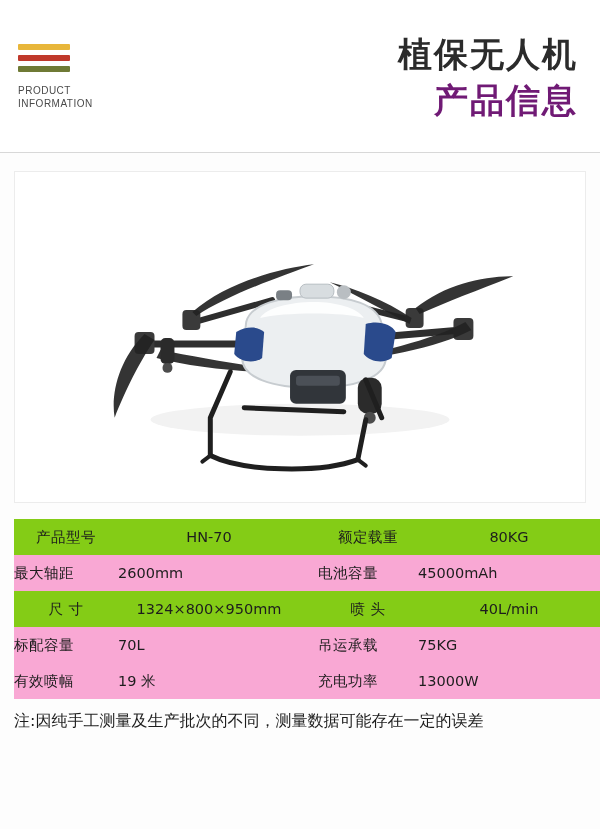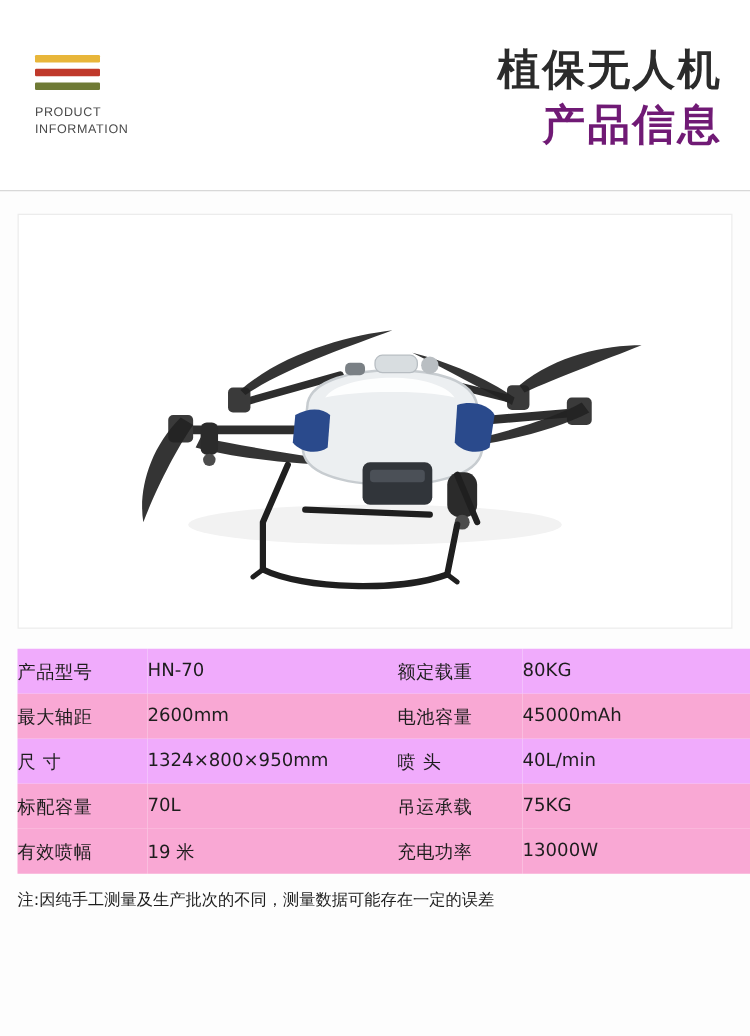--- a/index.html
+++ b/index.html
@@ -25,21 +25,21 @@
   
   .header {
     position: relative;
     height: 152px;
     background: #ffffff;
     border-bottom: 1px solid #d8d8d8;
   }
 
   .logo-block {
     position: absolute;
-    left: 28px;
+    left: 18px;
     top: 44px;
     width: 120px;
   }
   .logo-bars {
     width: 52px;
   }
   .logo-bar {
     height: 6px;
     margin-bottom: 5px;
     border-radius: 1px;
@@ -62,21 +62,21 @@
     right: 22px;
     top: 36px;
     text-align: right;
   }
   .header-title .line1 {
     font-size: 34px;
     line-height: 42px;
     font-weight: bold;
     color: #2b2b2b;
     letter-spacing: 2px;
-    font-family: Liberation Serif, serif;
+    font-family: Liberation Mono, monospace;
   }
   .header-title .line2 {
     font-size: 34px;
     line-height: 44px;
     font-weight: bold;
     color: #701a75;
     letter-spacing: 2px;
     font-family: "DejaVu Sans", sans-serif;
   }
 
@@ -104,42 +104,42 @@
     table-layout: fixed;
   }
   .spec-table td {
     height: 36px;
     font-size: 14.5px;
     color: #1d1d1d;
     font-family: "DejaVu Sans", sans-serif;
     vertical-align: middle;
     padding: 0;
   }
-  .spec-table tr.odd td { background: #f0abfc; }
+  .spec-table tr.odd td { background: #84cc16; text-align: center; }
   .spec-table tr.even td { background: #f9a8d4; }
 
   .cell-label {
     padding-left: 14px;
     width: 104px;
     letter-spacing: 0.5px;
     white-space: nowrap;
   }
   .cell-value {
     padding-left: 4px;
     width: 182px;
     white-space: nowrap;
   }
   .cell-label.right {
     padding-left: 18px;
     width: 100px;
   }
 
   .note {
     margin: 12px 14px 0 14px;
-    font-size: 13px;
+    font-size: 16px;
     color: #1d1d1d;
     font-family: "DejaVu Sans", sans-serif;
     line-height: 20px;
   }
 
   .footer-space { height: 28px; }
 </style>
 </head>
 <body>
 

